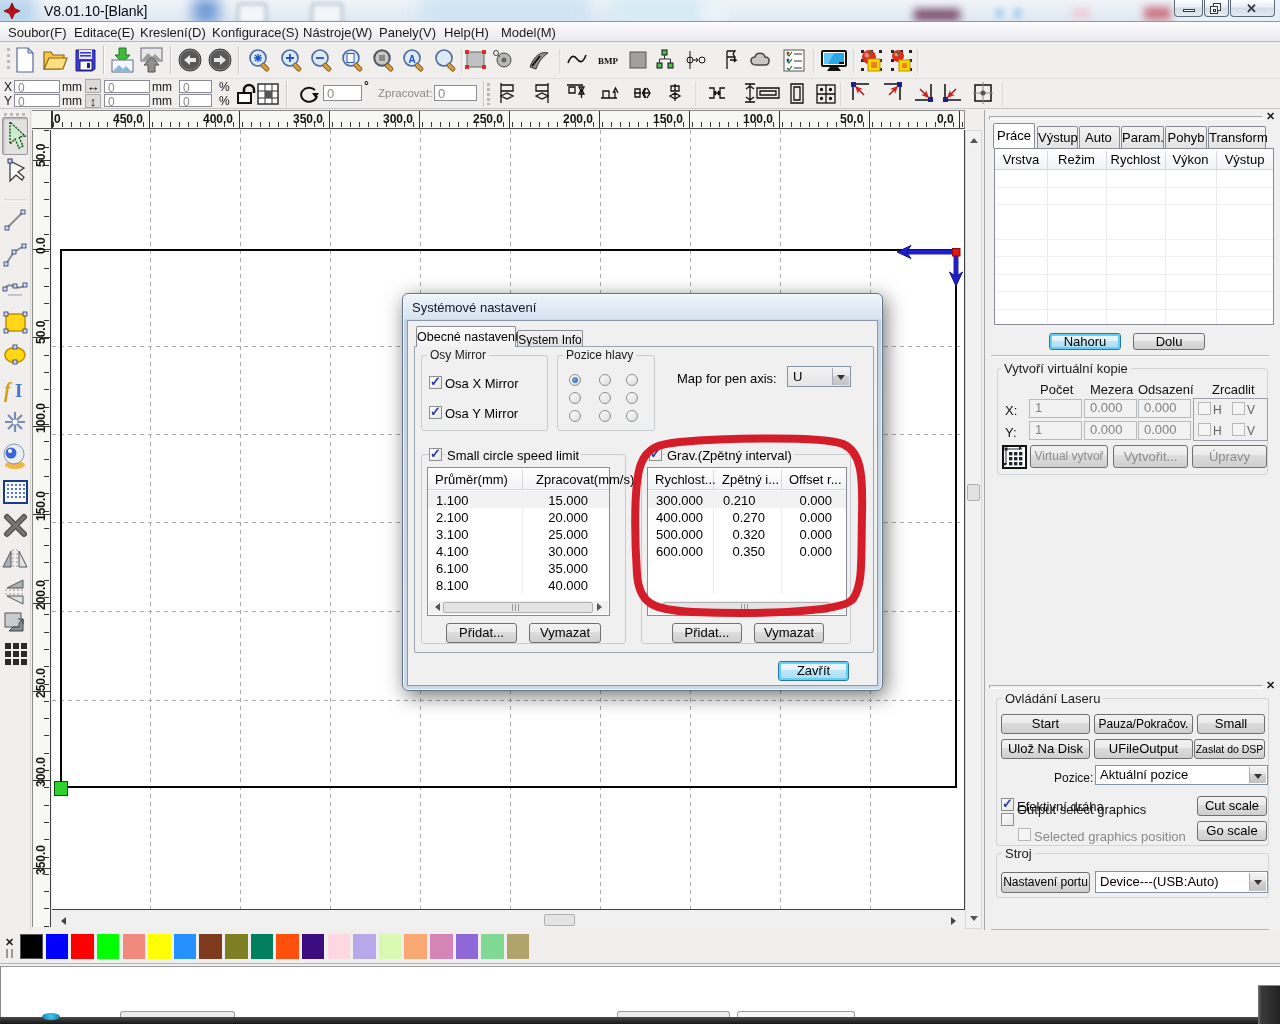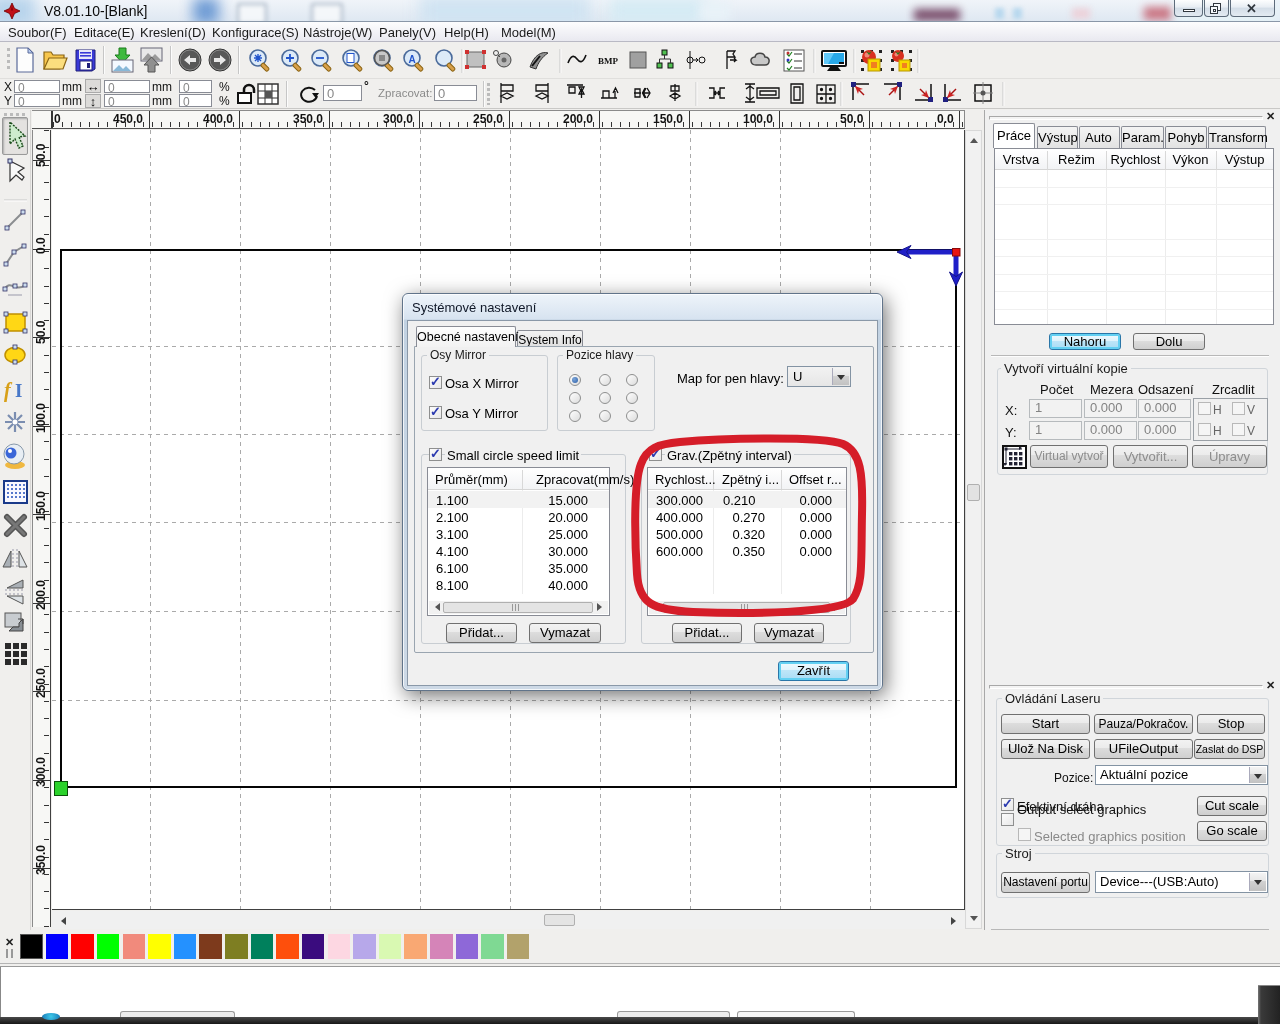--- a/index.html
+++ b/index.html
@@ -657,21 +657,21 @@
   <div class="btn dis" style="left:128px;top:335px;width:75px;height:23px;line-height:21px;">Vytvořit...</div>
   <div class="btn dis" style="left:207px;top:335px;width:75px;height:23px;line-height:21px;">Úpravy</div>
 
   <div class="abs" style="left:4px;top:575px;width:274px;height:4px;border:1px solid #a8a8a8;border-bottom-color:#fff;border-right-color:#fff;background:#f4f4f4;"></div>
   <div class="abs" style="left:281px;top:569px;font-size:11px;font-weight:bold;color:#222;">✕</div>
 
   <div class="gb" style="left:11px;top:588px;width:273px;height:148px;"></div>
   <div class="gbl" style="left:17px;top:581px;font-size:13px;">Ovládání Laseru</div>
   <div class="btn" style="left:16px;top:604px;width:89px;height:20px;line-height:18px;">Start</div>
   <div class="btn" style="left:109px;top:604px;width:99px;height:20px;line-height:18px;font-size:12px;">Pauza/Pokračov.</div>
-  <div class="btn" style="left:212px;top:604px;width:68px;height:20px;line-height:18px;">Stop</div>
+  <div class="btn" style="left:212px;top:604px;width:68px;height:20px;line-height:18px;">Small</div>
   <div class="btn" style="left:16px;top:629px;width:89px;height:20px;line-height:18px;">Ulož Na Disk</div>
   <div class="btn" style="left:109px;top:629px;width:99px;height:20px;line-height:18px;">UFileOutput</div>
   <div class="btn" style="left:209px;top:629px;width:71px;height:20px;line-height:18px;font-size:10.5px;">Zaslat do DSP</div>
   <div class="lbl" style="left:69px;top:661px;font-size:12px;">Pozice:</div>
   <div class="combo" style="left:110px;top:655px;width:173px;height:20px;line-height:18px;padding-left:4px;">Aktuální pozice<div class="ar"></div></div>
   <div class="cb chk" style="left:16px;top:688px;"></div>
     <div class="lbl" style="left:32px;top:689px;font-size:13px;">Efektivní dráha</div>
   <div class="cb" style="left:16px;top:703px;"></div>
     <div class="lbl" style="left:32px;top:692px;font-size:13px;">Output select graphics</div>
   <div class="cb dis" style="left:33px;top:718px;"></div>
@@ -743,21 +743,21 @@
   <div class="rd on" style="left:166px;top:80px;"></div>
     <div class="rd" style="left:196px;top:80px;"></div>
     <div class="rd" style="left:223px;top:80px;"></div>
   <div class="rd" style="left:166px;top:98px;"></div>
     <div class="rd" style="left:196px;top:98px;"></div>
     <div class="rd" style="left:223px;top:98px;"></div>
   <div class="rd" style="left:166px;top:116px;"></div>
     <div class="rd" style="left:196px;top:116px;"></div>
     <div class="rd" style="left:223px;top:116px;"></div>
 
-  <div class="abs" style="left:274px;top:77px;">Map for pen hlavy:</div>
+  <div class="abs" style="left:274px;top:77px;">Map for pen axis:</div>
   <div class="combo" style="left:384px;top:72px;width:64px;height:21px;line-height:19px;padding-left:5px;background:linear-gradient(#f2f2f2,#e6e6e6);">U<div class="ar"></div></div>
 
   <div class="gb" style="left:18px;top:160px;width:205px;height:190px;border-color:#c8cdd2;"></div>
   <div class="cb chk" style="left:26px;top:154px;"></div>
     <div class="abs" style="left:42px;top:154px;background:#f0f0f0;padding:0 2px;">Small circle speed limit</div>
   <div class="abs" style="left:24px;top:173px;width:183px;height:149px;background:#fff;border:1px solid #898c95;font-size:13px;">
     <div class="abs" style="left:0;top:0;width:181px;height:22px;background:linear-gradient(#ffffff,#f2f3f5);border-bottom:1px solid #d5d5d5;"></div>
     <div class="abs" style="left:94px;top:2px;width:1px;height:19px;background:#d8d8d8;"></div>
     <div class="abs" style="left:7px;top:4px;">Průměr(mm)</div>
     <div class="abs" style="left:108px;top:4px;">Zpracovat(mm/s)</div>

